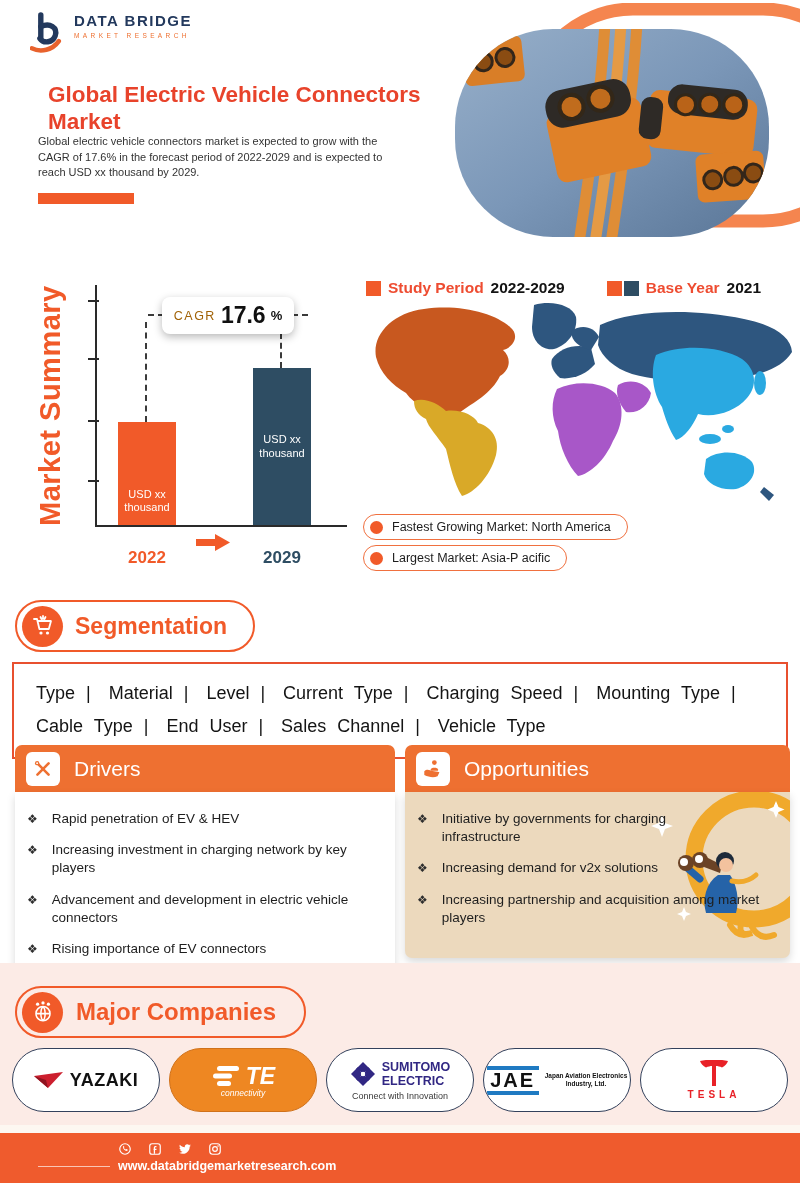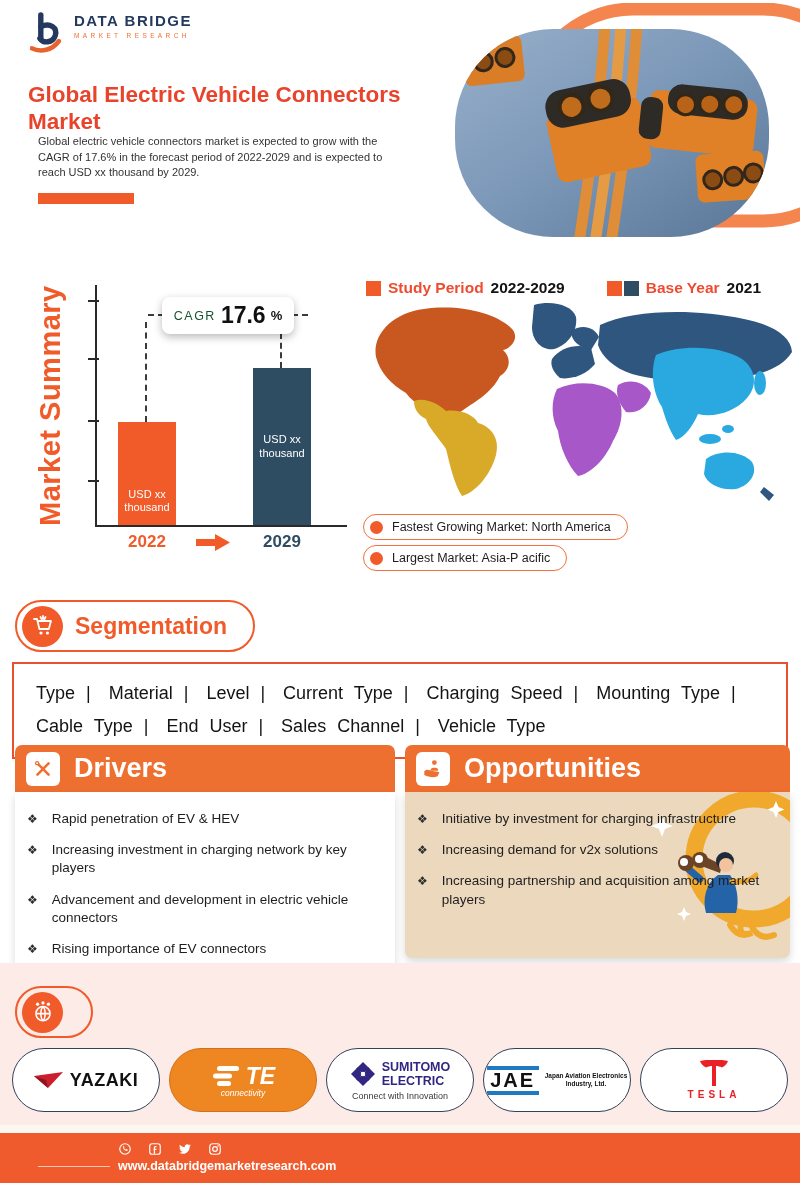--- a/index.html
+++ b/index.html
@@ -3,21 +3,21 @@
 <meta charset="utf-8">
 <style>
   * { margin:0; padding:0; box-sizing:border-box; }
   body { font-family:"Liberation Sans", sans-serif; background:#fff; }
   #page { position:relative; width:800px; height:1183px; background:#fff; overflow:hidden; }
 
   
   .logo { position:absolute; left:30px; top:12px; display:flex; align-items:flex-start; gap:8px; }
   .logo-text .brand { font-size:15px; font-weight:bold; letter-spacing:1.5px; color:#23395d; }
   .logo-text .tagline { font-size:6.5px; letter-spacing:3.4px; color:#ee7031; margin-top:3px; }
-  .hero-title { position:absolute; left:28px; top:82px; width:410px; font-size:22.5px; line-height:1.18;
+  .hero-title { position:absolute; left:48px; top:82px; width:410px; font-size:22.5px; line-height:1.18;
                 font-weight:bold; color:#e8432b; }
   .hero-desc { position:absolute; left:38px; top:134px; width:356px; font-size:11px; line-height:1.42; color:#333; }
   .hero-bar { position:absolute; left:38px; top:193px; width:96px; height:11px; background:#f15a29; }
   .hero-art { position:absolute; left:455px; top:3px; width:345px; height:238px; }
 
   
   .ms-title { position:absolute; left:34px; top:283px; height:246px; writing-mode:vertical-rl;
               transform:rotate(180deg); font-size:29px; font-weight:bold; color:#f15a29;
               display:flex; align-items:center; justify-content:center; letter-spacing:.5px; }
   .axis-y { position:absolute; left:95px; top:285px; width:2px; height:242px; background:#2a2a2a; }
@@ -25,24 +25,24 @@
   .tick { position:absolute; width:11px; height:2px; background:#2a2a2a; left:88px; }
   .bar { position:absolute; width:58px; display:flex; align-items:flex-end; justify-content:center;
          text-align:center; color:#fff; font-size:11px; line-height:1.25; }
   .bar-2022 { left:118px; top:422px; height:103px; background:#f15a29; padding-bottom:10px; }
   .bar-2029 { left:253px; top:368px; height:157px; background:#2e4d63; align-items:center; }
   .dash-v { position:absolute; width:0; border-left:2px dashed #3a3a3a; }
   .dash-h { position:absolute; height:0; border-top:2px dashed #3a3a3a; }
   .cagr-pill { position:absolute; left:162px; top:297px; width:132px; height:37px; background:#fff;
                border-radius:8px; box-shadow:0 3px 8px rgba(0,0,0,.28); display:flex; align-items:center;
                justify-content:center; gap:5px; z-index:2; }
-  .cagr-pill .lbl { font-size:12.5px; letter-spacing:1.5px; color:#14532d; }
+  .cagr-pill .lbl { font-size:12.5px; letter-spacing:1.5px; color:#a16207; }
   .cagr-pill .val { font-size:23px; font-weight:800; color:#101010; }
   .cagr-pill .pct { font-size:13px; font-weight:bold; color:#101010; }
-  .year { position:absolute; top:532px; width:58px; text-align:center; font-size:17px; font-weight:bold; }
+  .year { position:absolute; top:548px; width:58px; text-align:center; font-size:17px; font-weight:bold; }
   .year-2022 { left:118px; color:#f15a29; }
   .year-2029 { left:253px; color:#2e4d63; }
   .year-arrow { position:absolute; left:196px; top:534px; }
 
   .legend { position:absolute; left:366px; top:279px; display:flex; align-items:center; gap:10px;
             font-size:15.5px; font-weight:bold; }
   .legend .sq { width:15px; height:15px; display:inline-block; }
   .legend .lab { color:#ee4c31; }
   .legend .val { color:#131313; }
   .legend .grp { display:flex; align-items:center; gap:7px; }
@@ -61,21 +61,21 @@
   .seg-head .t { font-size:23px; font-weight:bold; color:#f15a29; }
   .seg-box { position:absolute; left:12px; top:662px; width:776px; border:2px solid #e8502f; background:#fff;
              padding:13px 22px; font-size:18px; color:#141414; line-height:1.85; word-spacing:6px; }
 
   
   .card { position:absolute; top:745px; }
   .card-head { height:47px; background:#ee7031; border-radius:7px 7px 0 0; display:flex;
                align-items:center; gap:14px; padding-left:11px; }
   .icon-sq { width:34px; height:34px; background:#fff; border-radius:6px; display:flex;
              align-items:center; justify-content:center; }
-  .card-head .t { font-size:27px; font-weight:bold; color:#fff; }
+  .card-head .t { font-size:21px; font-weight:normal; color:#fff; }
   .card-body { padding:18px 14px 14px 12px; border-radius:0 0 7px 7px; box-shadow:0 4px 9px rgba(0,0,0,.15); }
   .drivers { left:15px; width:380px; }
   .drivers .card-body { background:#fff; min-height:166px; }
   .opps { left:405px; width:385px; }
   .opps .card-body { background:#ecd9bd; min-height:166px; position:relative; overflow:hidden; }
   .blt { display:flex; gap:14px; margin-bottom:13px; position:relative; z-index:1; }
   .blt .g { font-size:12px; color:#2e2e2e; padding-top:2px; }
   .blt .tx { font-size:13.5px; color:#1e1e1e; line-height:1.35; }
   .opps-art { position:absolute; right:-6px; bottom:-8px; z-index:0; }
 
@@ -331,21 +331,21 @@
             <path d="M80 70 l16 8 -2 8 -16 -6 z" fill="#6b4326"></path>
             <circle cx="99" cy="74" r="9" fill="#1d2a3a"></circle>
             <circle cx="100" cy="78" r="7" fill="#f3c29e"></circle>
             <path d="M92 88 C80 96 76 112 80 126 L110 126 C114 112 110 96 104 88 Z" fill="#2563a8"></path>
             <path d="M106 94 q14 3 24 -6" stroke="#f0a92c" stroke-width="5" fill="none" stroke-linecap="round"></path>
           </g>
         </svg>
       </span>
       <div class="blt">
         <span class="g">❖</span>
-        <span class="tx" style="max-width:300px">Initiative by investment for charging infrastructure</span>
+        <span class="tx" style="max-width:300px">Initiative by governments for charging infrastructure</span>
       </div>
       <div class="blt">
         <span class="g">❖</span>
         <span class="tx">Increasing demand for v2x solutions</span>
       </div>
       <div class="blt">
         <span class="g">❖</span>
         <span class="tx">Increasing partnership and acquisition among market players</span>
       </div>
     </div>
@@ -357,20 +357,21 @@
   <div class="comp-head">
     <span class="icon-circle">
       <svg width="26" height="26" viewBox="0 0 24 24" fill="none" stroke="#fff" stroke-width="1.4">
         <circle cx="12" cy="13.5" r="6.5"></circle>
         <path d="M5.5 13.5 h13 M12 7 c-2.6 2 -2.6 11 0 13 M12 7 c2.6 2 2.6 11 0 13"></path>
         <circle cx="7" cy="4.8" r="1.5" fill="#fff" stroke="none"></circle>
         <circle cx="12" cy="3.6" r="1.5" fill="#fff" stroke="none"></circle>
         <circle cx="17" cy="4.8" r="1.5" fill="#fff" stroke="none"></circle>
       </svg>
     </span>
+    <span class="t">Major Companies</span>
   </div>
 
   <div class="logo-row">
 
     <div class="lpill">
       <span class="yazaki-wrap">
         <svg width="30" height="17" viewBox="0 0 30 17">
           <path d="M0 4 L29 0 L14 16 Z" fill="#cc1f2e"></path>
           <path d="M0 4 L14 16 L12 8 Z" fill="#8f1420"></path>
         </svg>

